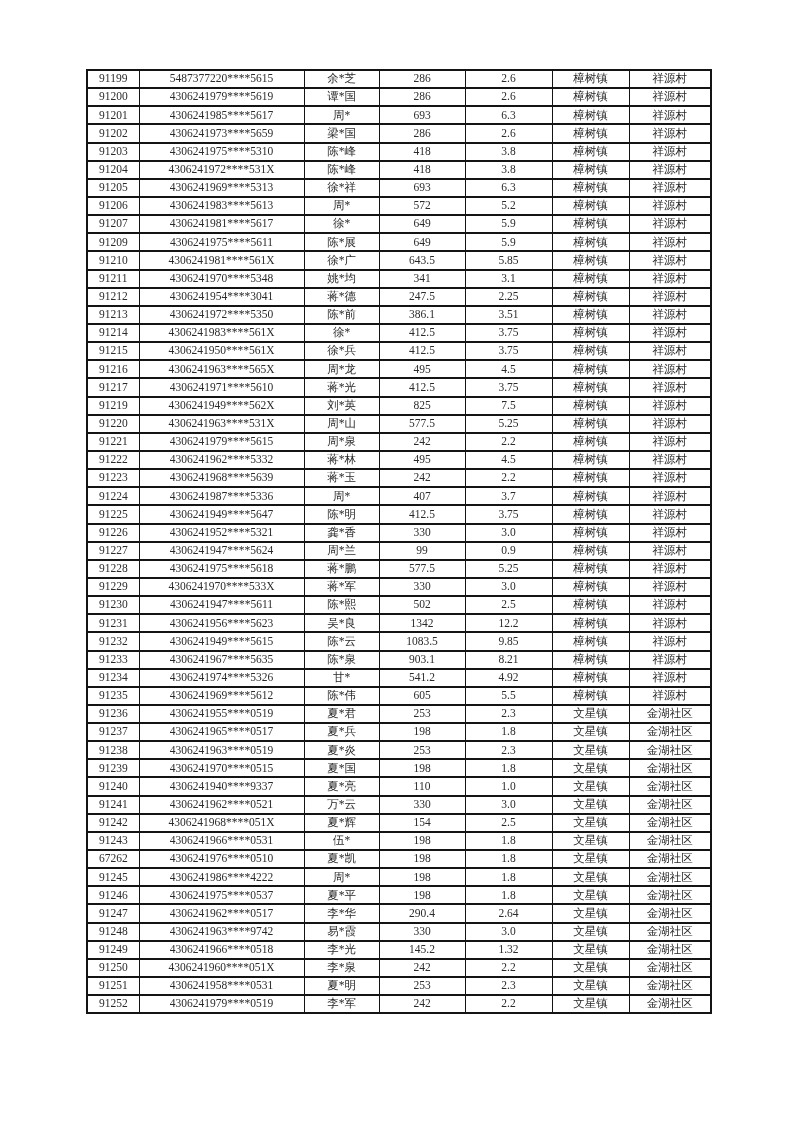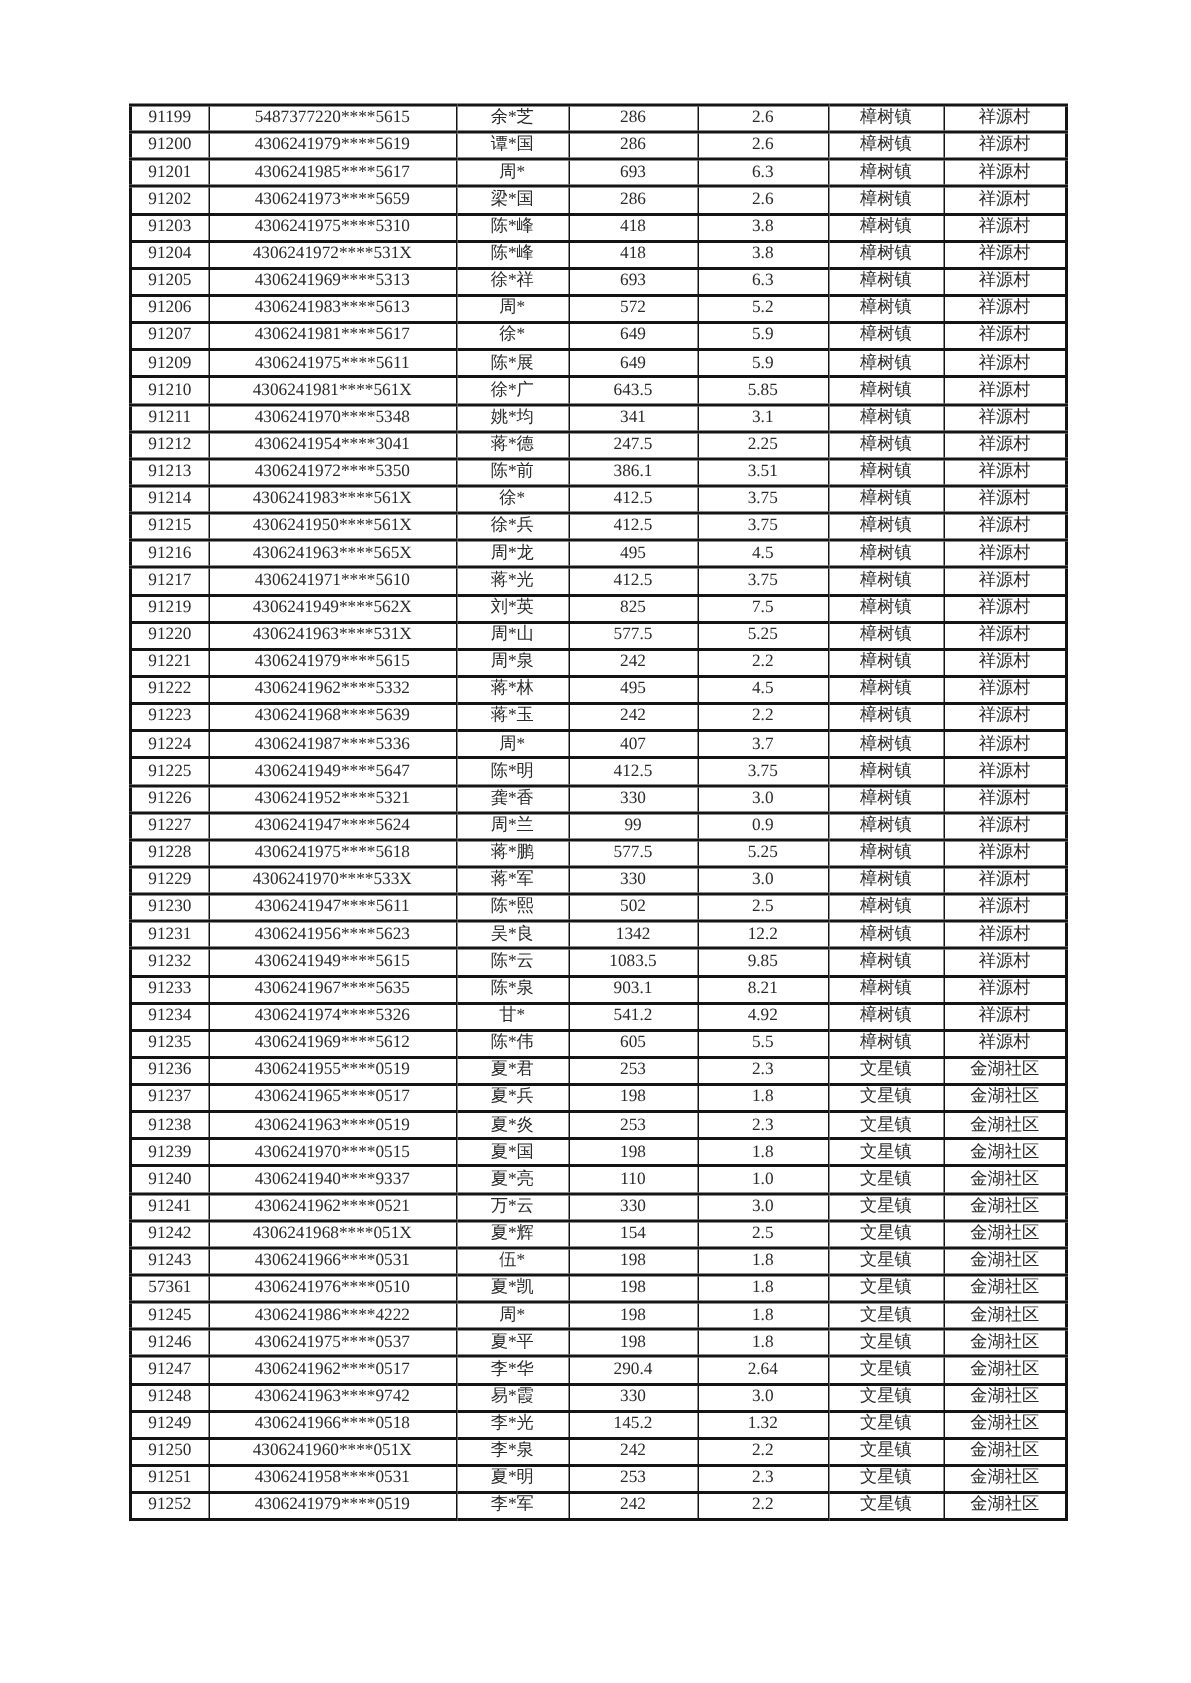--- a/index.html
+++ b/index.html
@@ -443,21 +443,21 @@
         <tr>
           <td>91243</td>
           <td>4306241966****0531</td>
           <td>伍*</td>
           <td>198</td>
           <td>1.8</td>
           <td>文星镇</td>
           <td>金湖社区</td>
         </tr>
         <tr>
-          <td>57361</td>
+          <td>67262</td>
           <td>4306241976****0510</td>
           <td>夏*凯</td>
           <td>198</td>
           <td>1.8</td>
           <td>文星镇</td>
           <td>金湖社区</td>
         </tr>
         <tr>
           <td>91245</td>
           <td>4306241986****4222</td>

